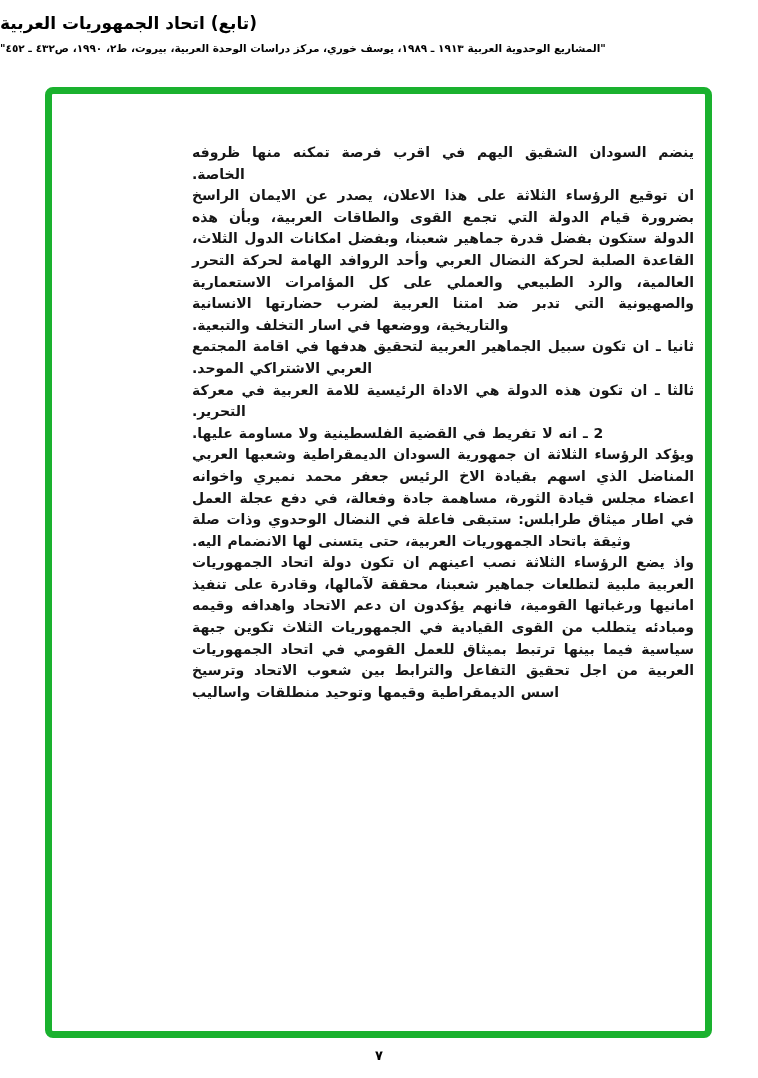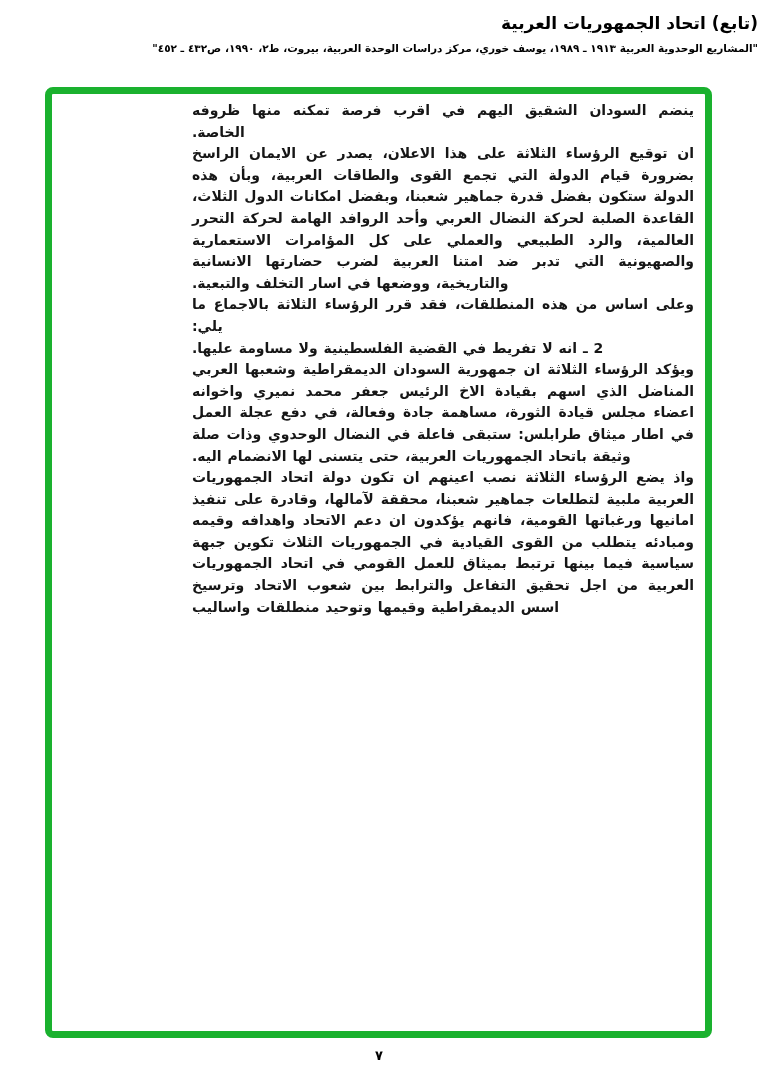--- a/index.html
+++ b/index.html
@@ -10,23 +10,22 @@
   body {
     width: 758px;
     height: 1078px;
     position: relative;
     font-family: "DejaVu Sans", sans-serif;
     color: #111111;
     overflow: hidden;
   }
   .page-header {
     padding-top: 13px;
-    text-align: right;
+    text-align: left;
     direction: rtl;
-    margin-left: 10px;
   }
   .page-title {
     font-size: 17px;
     font-weight: bold;
     color: #000000;
     direction: rtl;
   }
   .page-citation {
     margin-top: 9px;
     font-size: 10.5px;
@@ -43,22 +42,23 @@
     box-sizing: border-box;
     border: 7px solid #1ab12e;
     border-radius: 8px;
     background: #ffffff;
     overflow: hidden;
   }
   .doc-body {
     box-sizing: border-box;
     width: 100%;
     height: 100%;
-    padding: 6px 11px 10px 140px;
+    padding: 28px 11px 10px 140px;
     direction: rtl;
+    margin-top: 20px;
   }
   .doc-body p {
     margin: 0;
     padding: 0;
     font-size: 14px;
     font-weight: bold;
     line-height: 21.6px;
     color: #161616;
     text-align: justify;
     text-align-last: left;
@@ -82,20 +82,21 @@
 <div class="page-header">
   <div class="page-title">(تابع) اتحاد الجمهوريات العربية</div>
   <div class="page-citation">"المشاريع الوحدوية العربية ١٩١٣ ـ ١٩٨٩، يوسف خوري، مركز دراسات الوحدة العربية، بيروت، ط٢، ١٩٩٠، ص٤٣٢ ـ ٤٥٢"</div>
 </div>
 
 <div class="doc-box" style="border-color: rgb(26, 177, 46);">
   <div class="doc-body">
 
   <p>ينضم السودان الشقيق اليهم في اقرب فرصة تمكنه منها ظروفه الخاصة.</p>
       <p>ان توقيع الرؤساء الثلاثة على هذا الاعلان، يصدر عن الايمان الراسخ بضرورة قيام الدولة التي تجمع القوى والطاقات العربية، وبأن هذه الدولة ستكون بفضل قدرة جماهير شعبنا، وبفضل امكانات الدول الثلاث، القاعدة الصلبة لحركة النضال العربي وأحد الروافد الهامة لحركة التحرر العالمية، والرد الطبيعي والعملي على كل المؤامرات الاستعمارية والصهيونية التي تدبر ضد امتنا العربية لضرب حضارتها الانسانية والتاريخية، ووضعها في اسار التخلف والتبعية.</p>
-      <p>وعلى اساس من هذه المنطلقات، فقد قرر الرؤساء الثلاثة بالاجماع ما يلي:</p>
+      <p>ثانيا ـ ان تكون سبيل الجماهير العربية لتحقيق هدفها في اقامة المجتمع العربي الاشتراكي الموحد.</p>
+      <p>ثالثا ـ ان تكون هذه الدولة هي الاداة الرئيسية للامة العربية في معركة التحرير.</p>
       <p>2 ـ انه لا تفريط في القضية الفلسطينية ولا مساومة عليها.</p>
       <p>ويؤكد الرؤساء الثلاثة ان جمهورية السودان الديمقراطية وشعبها العربي المناضل الذي اسهم بقيادة الاخ الرئيس جعفر محمد نميري واخوانه اعضاء مجلس قيادة الثورة، مساهمة جادة وفعالة، في دفع عجلة العمل في اطار ميثاق طرابلس: ستبقى فاعلة في النضال الوحدوي وذات صلة وثيقة باتحاد الجمهوريات العربية، حتى يتسنى لها الانضمام اليه.</p>
       <p>واذ يضع الرؤساء الثلاثة نصب اعينهم ان تكون دولة اتحاد الجمهوريات العربية ملبية لتطلعات جماهير شعبنا، محققة لآمالها، وقادرة على تنفيذ امانيها ورغباتها القومية، فانهم يؤكدون ان دعم الاتحاد واهدافه وقيمه ومبادئه يتطلب من القوى القيادية في الجمهوريات الثلاث تكوين جبهة سياسية فيما بينها ترتبط بميثاق للعمل القومي في اتحاد الجمهوريات العربية من اجل تحقيق التفاعل والترابط بين شعوب الاتحاد وترسيخ اسس الديمقراطية وقيمها وتوحيد منطلقات واساليب</p>
     </div>
 </div>
 
 <div class="page-number">٧</div>
 
 </body></html>

